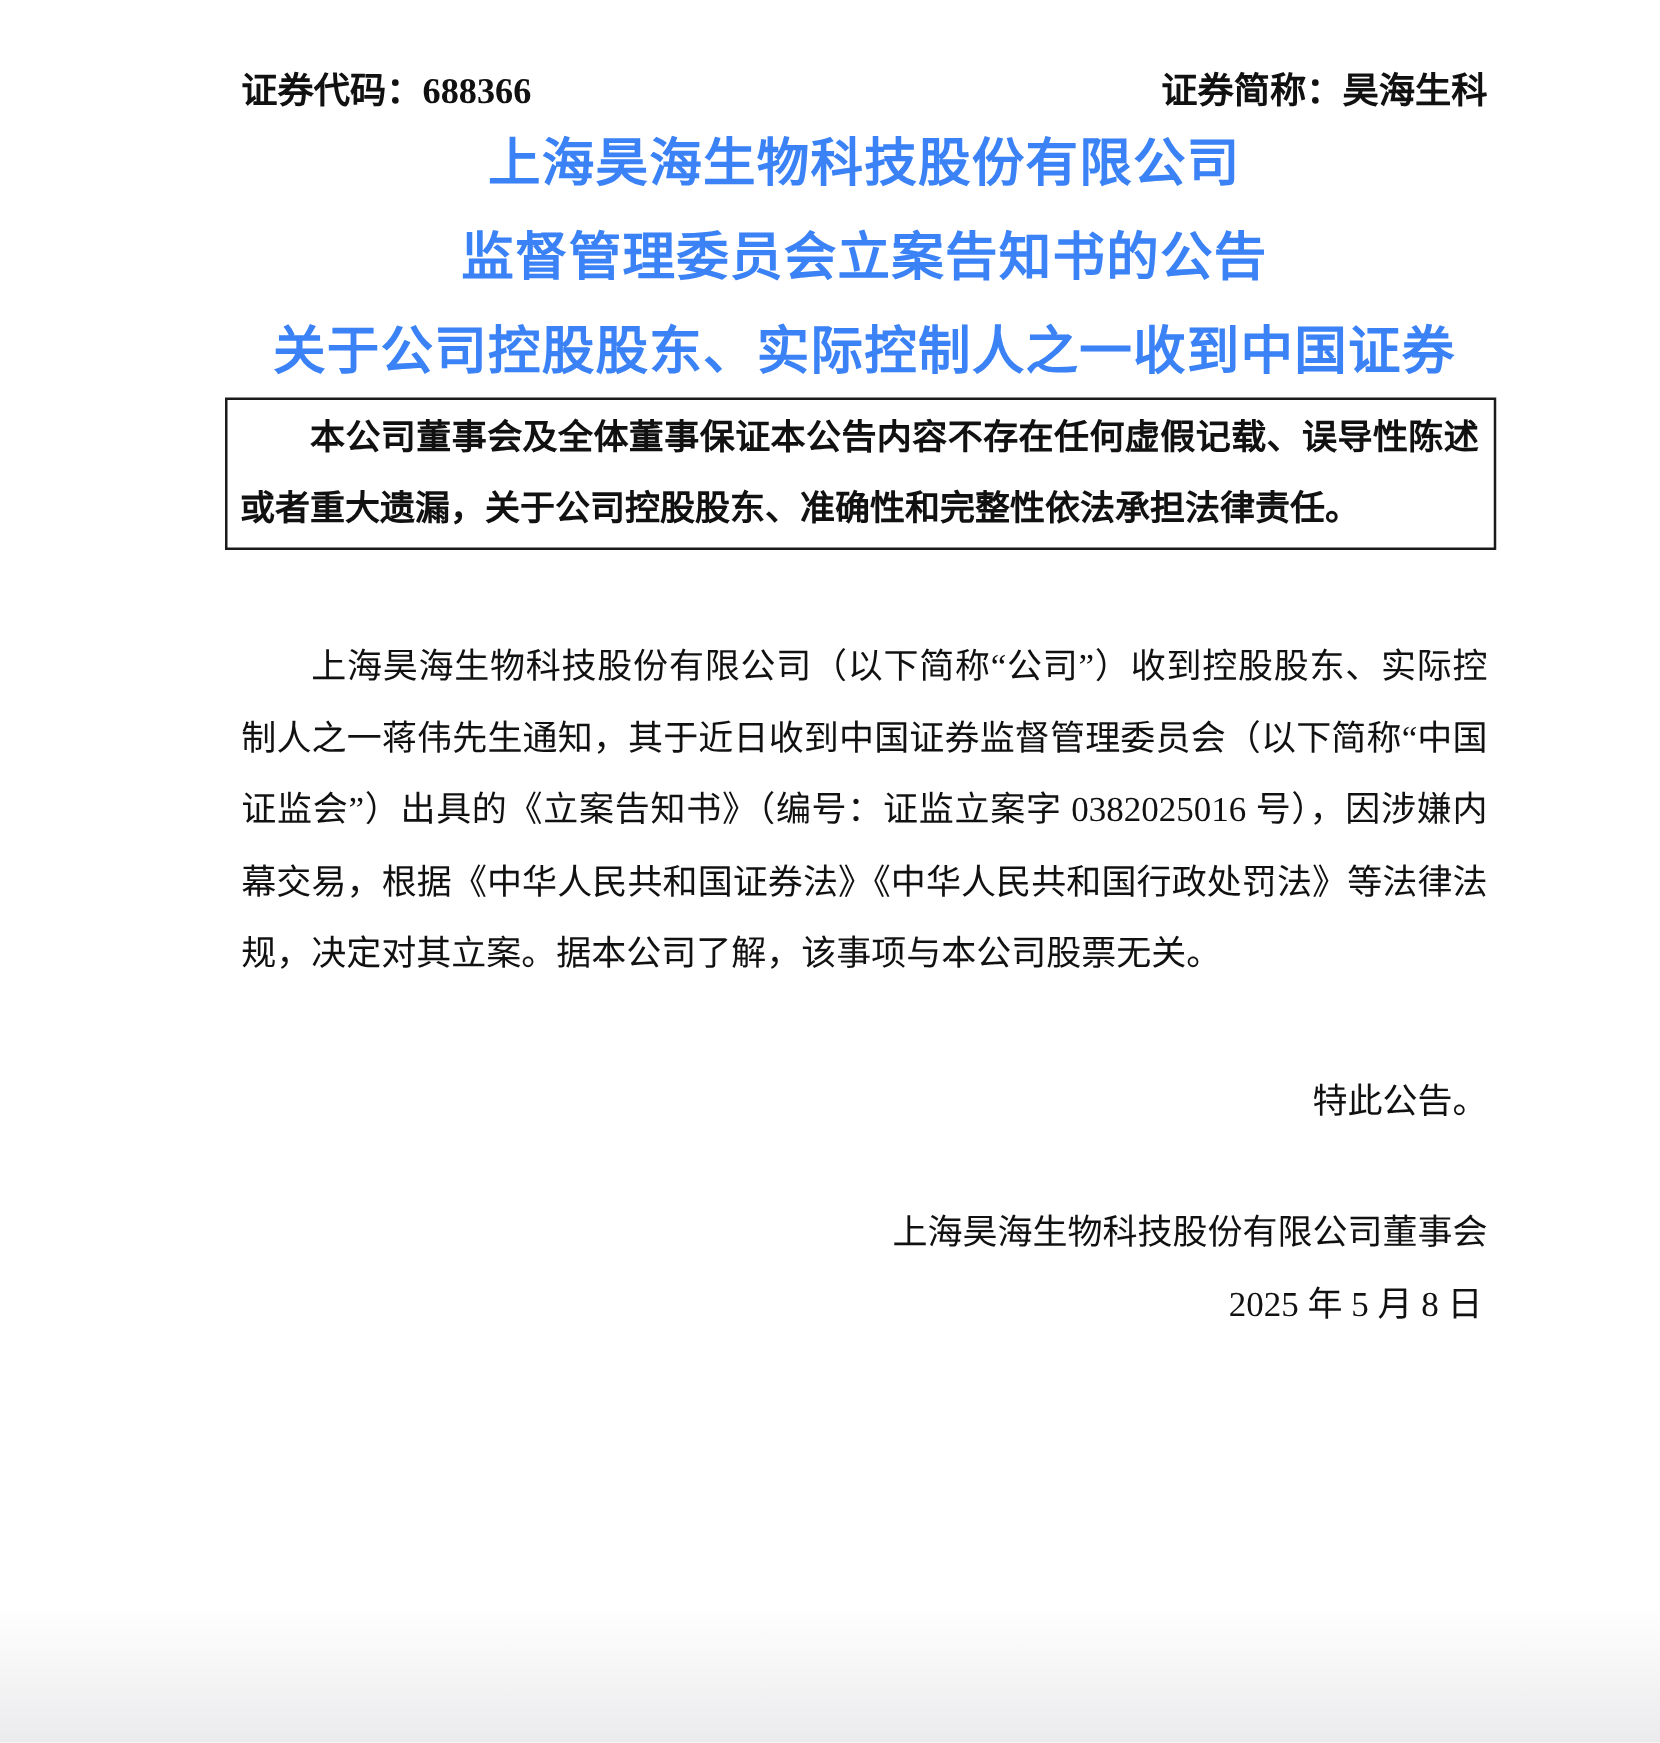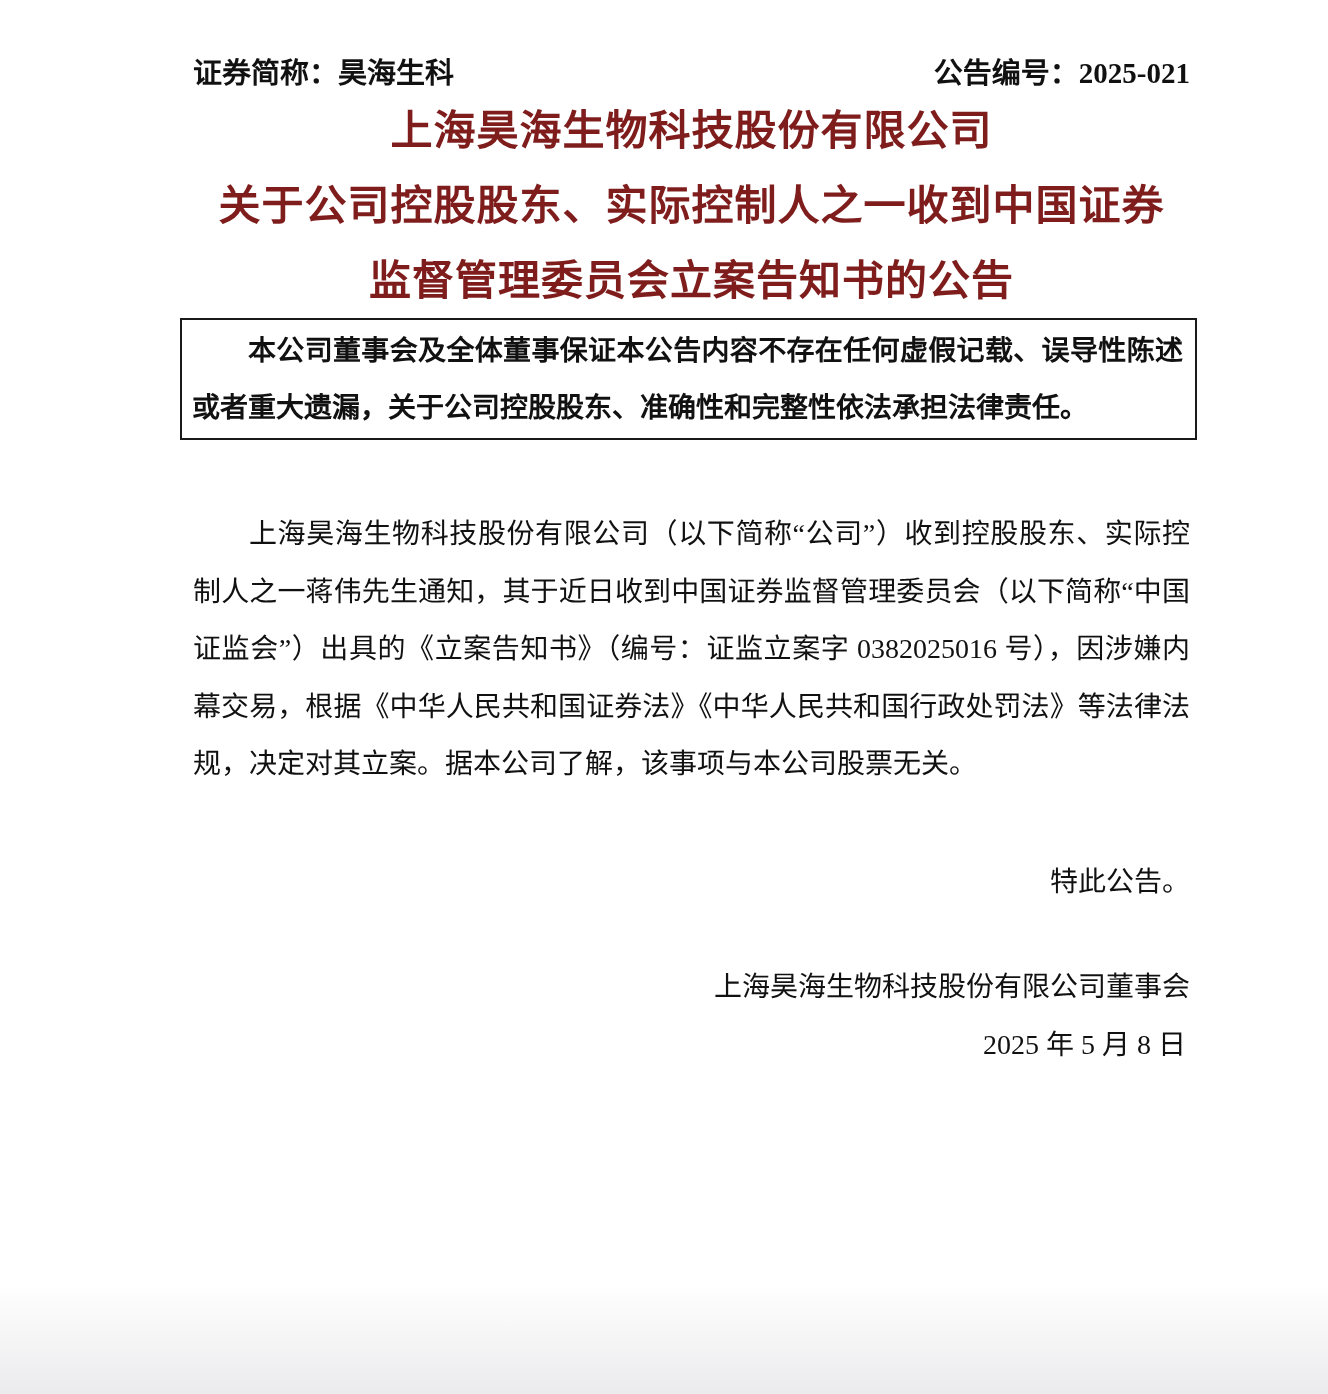--- a/index.html
+++ b/index.html
@@ -83,28 +83,28 @@
     background: linear-gradient(to bottom, rgba(120,120,135,0) 0%, rgba(120,120,135,0.15) 100%);
     pointer-events: none;
   }
 </style>
 </head>
 <body>
 
 <div class="doc">
 
   <div class="meta-row">
+    <span>证券代码：688366</span>
     <span>证券简称：昊海生科</span>
-    <span>公告编号：2025-021</span>
   </div>
 
-  <div class="title-block" style="color: #7f1d1d;">
+  <div class="title-block" style="color: #3b82f6;">
     <div>上海昊海生物科技股份有限公司</div>
+    <div>监督管理委员会立案告知书的公告</div>
     <div>关于公司控股股东、实际控制人之一收到中国证券</div>
-    <div>监督管理委员会立案告知书的公告</div>
   </div>
 
   <div class="disclaimer-box">
     <span>本公司董事会及全体董事保证本公告内容不存在任何虚假记载、误导性陈述或者重大遗漏，关于公司控股股东、准确性和完整性依法承担法律责任。</span>
   </div>
 
   <p class="body first-body">上海昊海生物科技股份有限公司（以下简称“公司”）收到控股股东、实际控制人之一蒋伟先生通知，其于近日收到中国证券监督管理委员会（以下简称“中国证监会”）出具的《立案告知书》（编号：证监立案字 0382025016 号），因涉嫌内幕交易，根据《中华人民共和国证券法》《中华人民共和国行政处罚法》等法律法规，决定对其立案。据本公司了解，该事项与本公司股票无关。</p>
 
 
 

